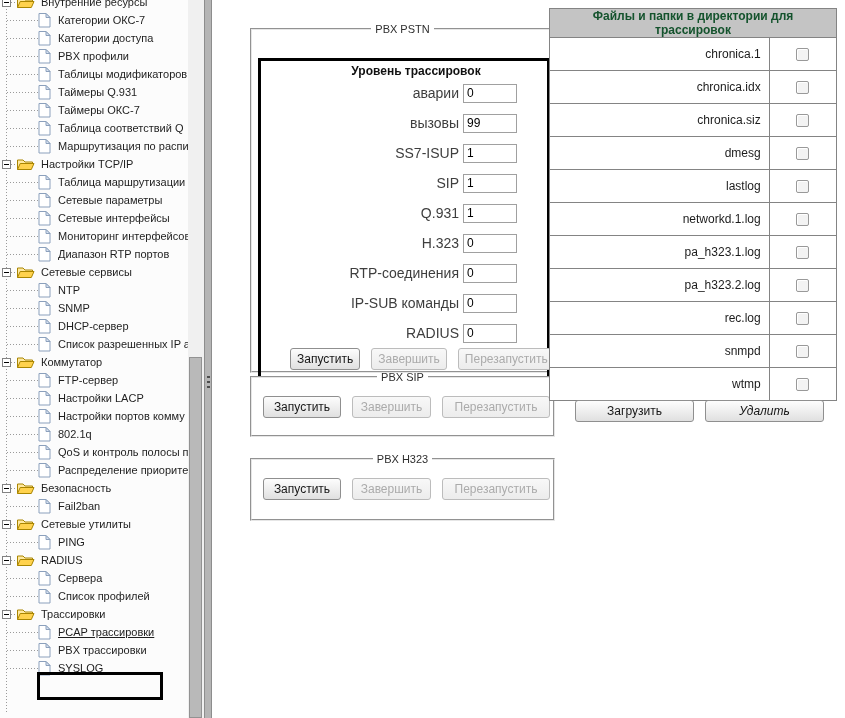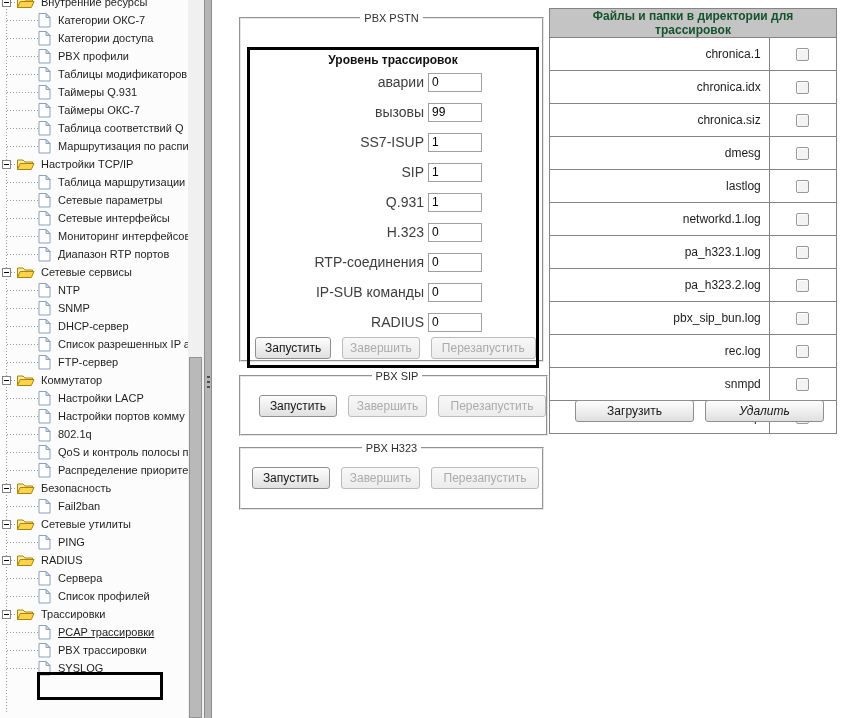--- a/index.html
+++ b/index.html
@@ -30,28 +30,28 @@
   
   .scrollbar{position:absolute;left:188px;top:0;width:16px;height:718px;background:#f0f0f0;}
   .scroll-thumb{position:absolute;left:1px;top:357px;width:13px;height:361px;background:#b9b9b9;
                 border:1px solid #929292;box-sizing:border-box;}
   .splitter{position:absolute;left:204px;top:0;width:8px;height:718px;background:#b5b5b5;
             border-left:1px solid #8d8d8d;border-right:1px solid #8d8d8d;box-sizing:border-box;}
   .splitter-dots{position:absolute;left:2px;top:376px;width:3px;height:14px;
             background:repeating-linear-gradient(to bottom,#4d4d4d 0 2px,transparent 2px 5px);}
   
   .content{position:absolute;left:212px;top:0;right:0;bottom:0;background:#fff;}
-  fieldset.panel{position:absolute;left:23px;width:305px;margin:4px;padding:0;
+  fieldset.panel{position:absolute;left:23px;width:305px;margin:15px;padding:0;
                  border:2px groove #e6e6e6;box-sizing:border-box;background:#fff;}
   fieldset.panel legend{margin:0 auto;padding:0 4px;font-size:11px;color:#2e2e2e;}
   #panel-pstn{top:8px;height:350px;}
-  #panel-sip{top:366px;height:66px;padding-left:7px;}
+  #panel-sip{top:356px;height:66px;}
   #panel-h323{top:438px;height:68px;}
   .black-box{position:absolute;left:6px;top:23px;width:292px;height:321px;border:3px solid #000;
-             box-sizing:border-box;}
+             box-sizing:border-box;padding-left:24px;}
   .box-heading{margin-top:3px;text-align:center;font-weight:bold;font-size:12px;color:#111;}
   .frow{height:30px;display:flex;align-items:center;}
   .flabel{width:174px;text-align:right;padding-right:4px;font-size:14px;color:#3e3e3e;}
   .frow input{width:46px;height:15px;border:1px solid #a0a0a0;font-size:12px;padding:1px 3px;
               font-family:inherit;color:#000;background:#fff;}
   .btn-row{display:flex;gap:11px;align-items:flex-start;padding-left:5px;height:27px;}
   .btn-row.pad{padding-left:11px;padding-top:13px;height:auto;}
   button.ui-btn{height:22px;font-size:12px;font-family:inherit;border-radius:3px;
      border:1px solid #8f8f8f;background:linear-gradient(#fdfdfd,#e0e0e0);color:#161616;padding:0 6px;}
   button.ui-btn.dis{color:#ababab;border-color:#bcbcbc;background:linear-gradient(#f8f8f8,#ececec);}
@@ -271,40 +271,40 @@
       <div class="tree-row doc">
         <span class="h-conn d"></span>
         <span class="ticon">
           <svg width="13" height="16" viewBox="0 0 13 16">
             <path d="M1 1.5 H8 L12 5.5 V15 H1 Z" fill="#ffffff" stroke="#8ba0bc" stroke-width="1"></path>
             <path d="M8 1.5 V5.5 H12 Z" fill="#d9e3f2" stroke="#8ba0bc" stroke-width="1"></path>
           </svg>
         </span>
         <span class="tlabel">Список разрешенных IP ад</span>
       </div>
+      <div class="tree-row folder">
+        <span class="expand"></span>
+        <span class="h-conn f"></span>
+        <span class="ticon">
+          <svg width="19" height="15" viewBox="0 0 19 15">
+            <path d="M1.5 12.5 V3 H7 L9 5 H16.5 V8" fill="#ffe9a0" stroke="#a98500" stroke-width="1"></path>
+            <path d="M1.5 12.5 L4.2 6.5 H18 L15.3 12.5 Z" fill="#ffd24d" stroke="#a98500" stroke-width="1" stroke-linejoin="round"></path>
+          </svg>
+        </span>
+        <span class="tlabel">Коммутатор</span>
+      </div>
       <div class="tree-row doc">
         <span class="h-conn d"></span>
         <span class="ticon">
           <svg width="13" height="16" viewBox="0 0 13 16">
             <path d="M1 1.5 H8 L12 5.5 V15 H1 Z" fill="#ffffff" stroke="#8ba0bc" stroke-width="1"></path>
             <path d="M8 1.5 V5.5 H12 Z" fill="#d9e3f2" stroke="#8ba0bc" stroke-width="1"></path>
           </svg>
         </span>
         <span class="tlabel">FTP-сервер</span>
-      </div>
-      <div class="tree-row folder">
-        <span class="expand"></span>
-        <span class="h-conn f"></span>
-        <span class="ticon">
-          <svg width="19" height="15" viewBox="0 0 19 15">
-            <path d="M1.5 12.5 V3 H7 L9 5 H16.5 V8" fill="#ffe9a0" stroke="#a98500" stroke-width="1"></path>
-            <path d="M1.5 12.5 L4.2 6.5 H18 L15.3 12.5 Z" fill="#ffd24d" stroke="#a98500" stroke-width="1" stroke-linejoin="round"></path>
-          </svg>
-        </span>
-        <span class="tlabel">Коммутатор</span>
       </div>
       <div class="tree-row doc">
         <span class="h-conn d"></span>
         <span class="ticon">
           <svg width="13" height="16" viewBox="0 0 13 16">
             <path d="M1 1.5 H8 L12 5.5 V15 H1 Z" fill="#ffffff" stroke="#8ba0bc" stroke-width="1"></path>
             <path d="M8 1.5 V5.5 H12 Z" fill="#d9e3f2" stroke="#8ba0bc" stroke-width="1"></path>
           </svg>
         </span>
         <span class="tlabel">Настройки LACP</span>
@@ -578,24 +578,20 @@
         </tr>
         <tr>
           <td class="fname">pa_h323.1.log</td>
           <td class="fcheck"><input type="checkbox" class="cbx" style=""></td>
         </tr>
         <tr>
           <td class="fname">pa_h323.2.log</td>
           <td class="fcheck"><input type="checkbox" class="cbx" style=""></td>
         </tr>
         <tr>
-          <td class="fname">pbx_sip_bun.log</td>
-          <td class="fcheck"><input type="checkbox" class="cbx" style=""></td>
-        </tr>
-        <tr>
           <td class="fname">rec.log</td>
           <td class="fcheck"><input type="checkbox" class="cbx" style=""></td>
         </tr>
         <tr>
           <td class="fname">snmpd</td>
           <td class="fcheck"><input type="checkbox" class="cbx" style=""></td>
         </tr>
         <tr>
           <td class="fname">wtmp</td>
           <td class="fcheck"><input type="checkbox" class="cbx" style=""></td>

